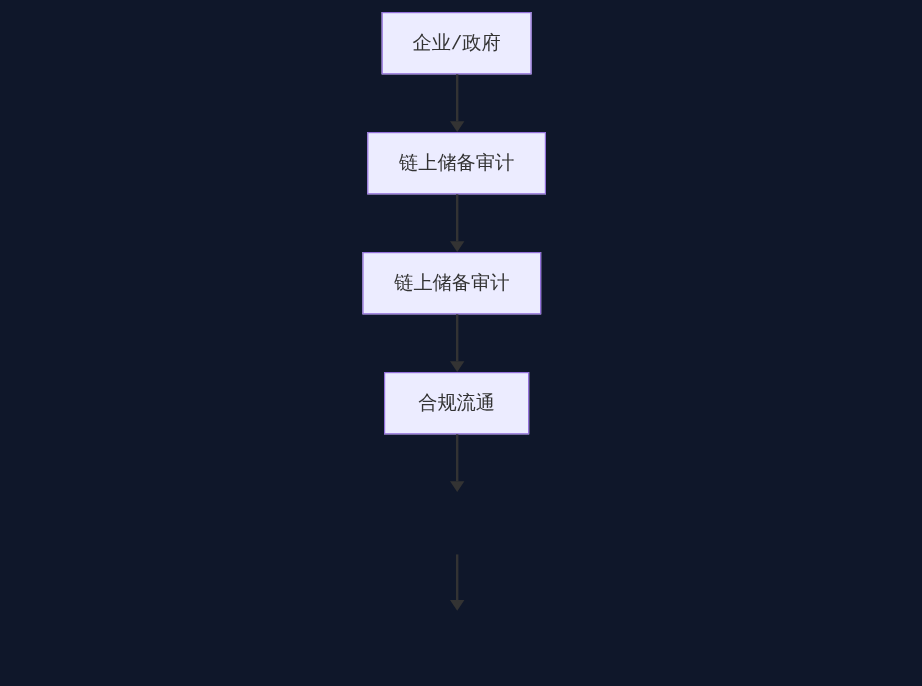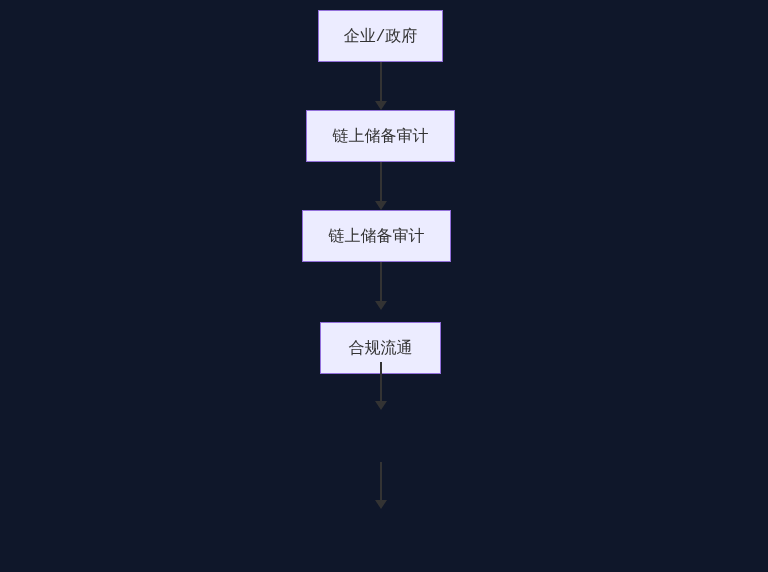--- a/index.html
+++ b/index.html
@@ -24,21 +24,21 @@
     font-size: 16px;
     display: flex;
     align-items: center;
     justify-content: center;
     text-align: center;
     height: 52px;
   }
   .n1 { left: 318px; top: 10px;  width: 125px; }
   .n2 { left: 306px; top: 110px; width: 149px; }
   .n3 { left: 302px; top: 210px; width: 149px; }
-  .n4 { left: 320px; top: 310px; width: 121px; margin-top: 12px; }
+  .n4 { left: 320px; top: 310px; width: 121px; }
   .n5 { left: 298px; top: 410px; width: 165px; }
   .n6 { left: 302px; top: 509px; width: 157px; }
 
   .arrow {
     position: absolute;
     left: 374px;
     width: 13px;
     display: flex;
     flex-direction: column;
     align-items: center;

